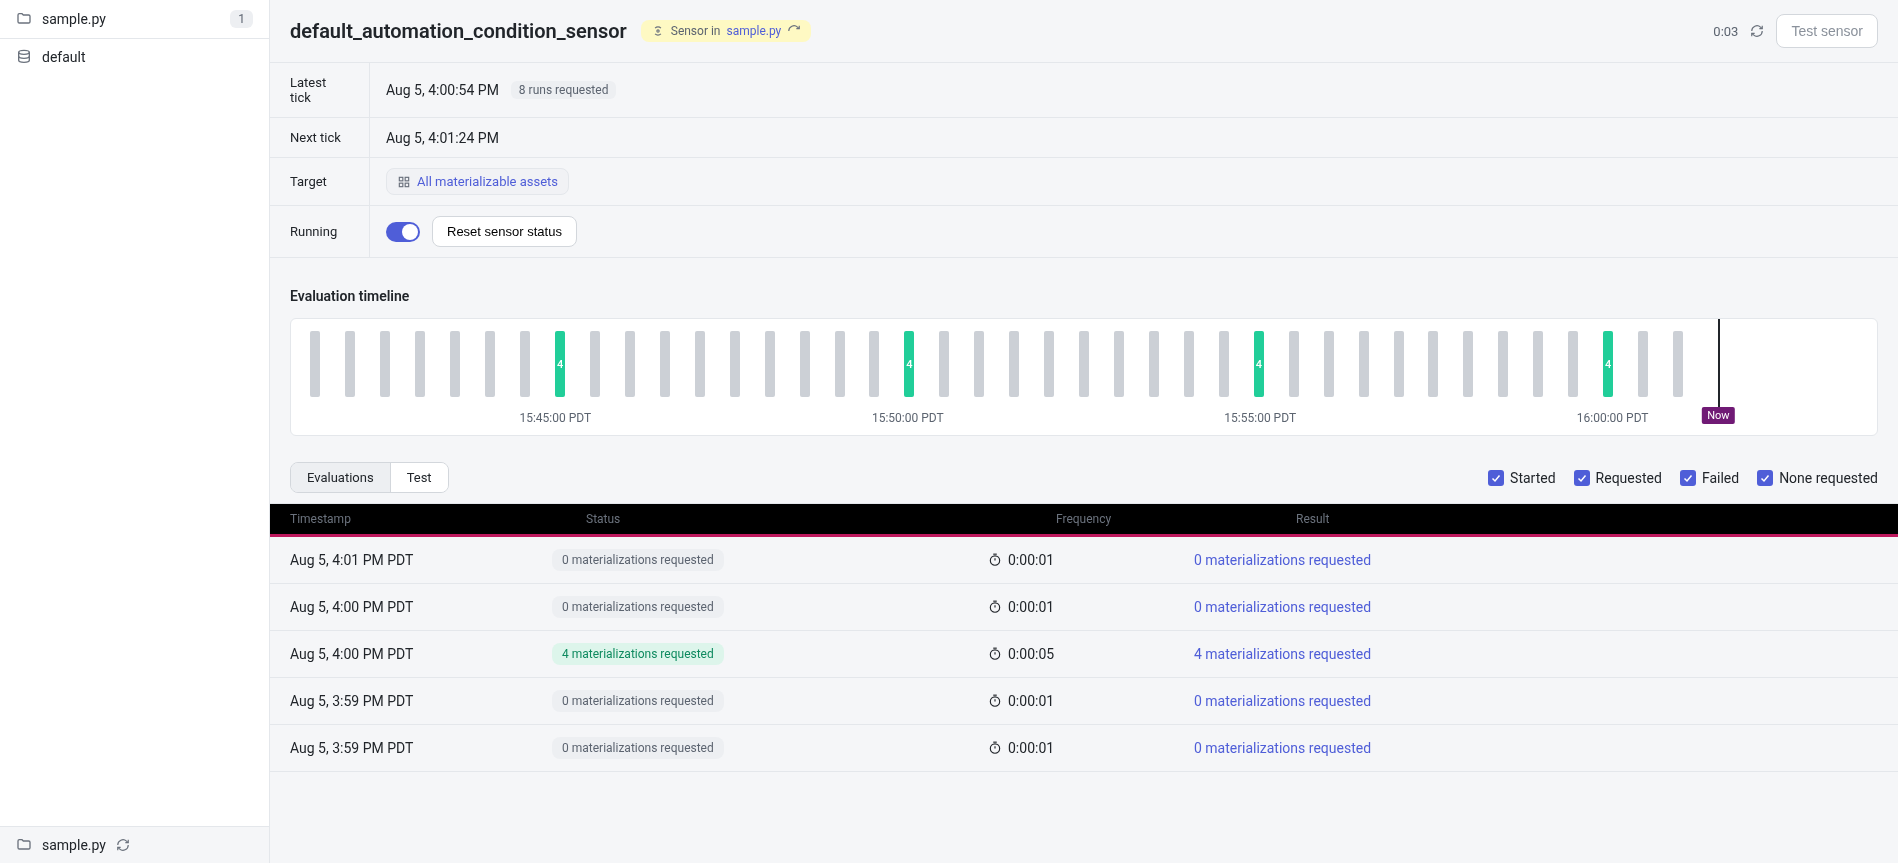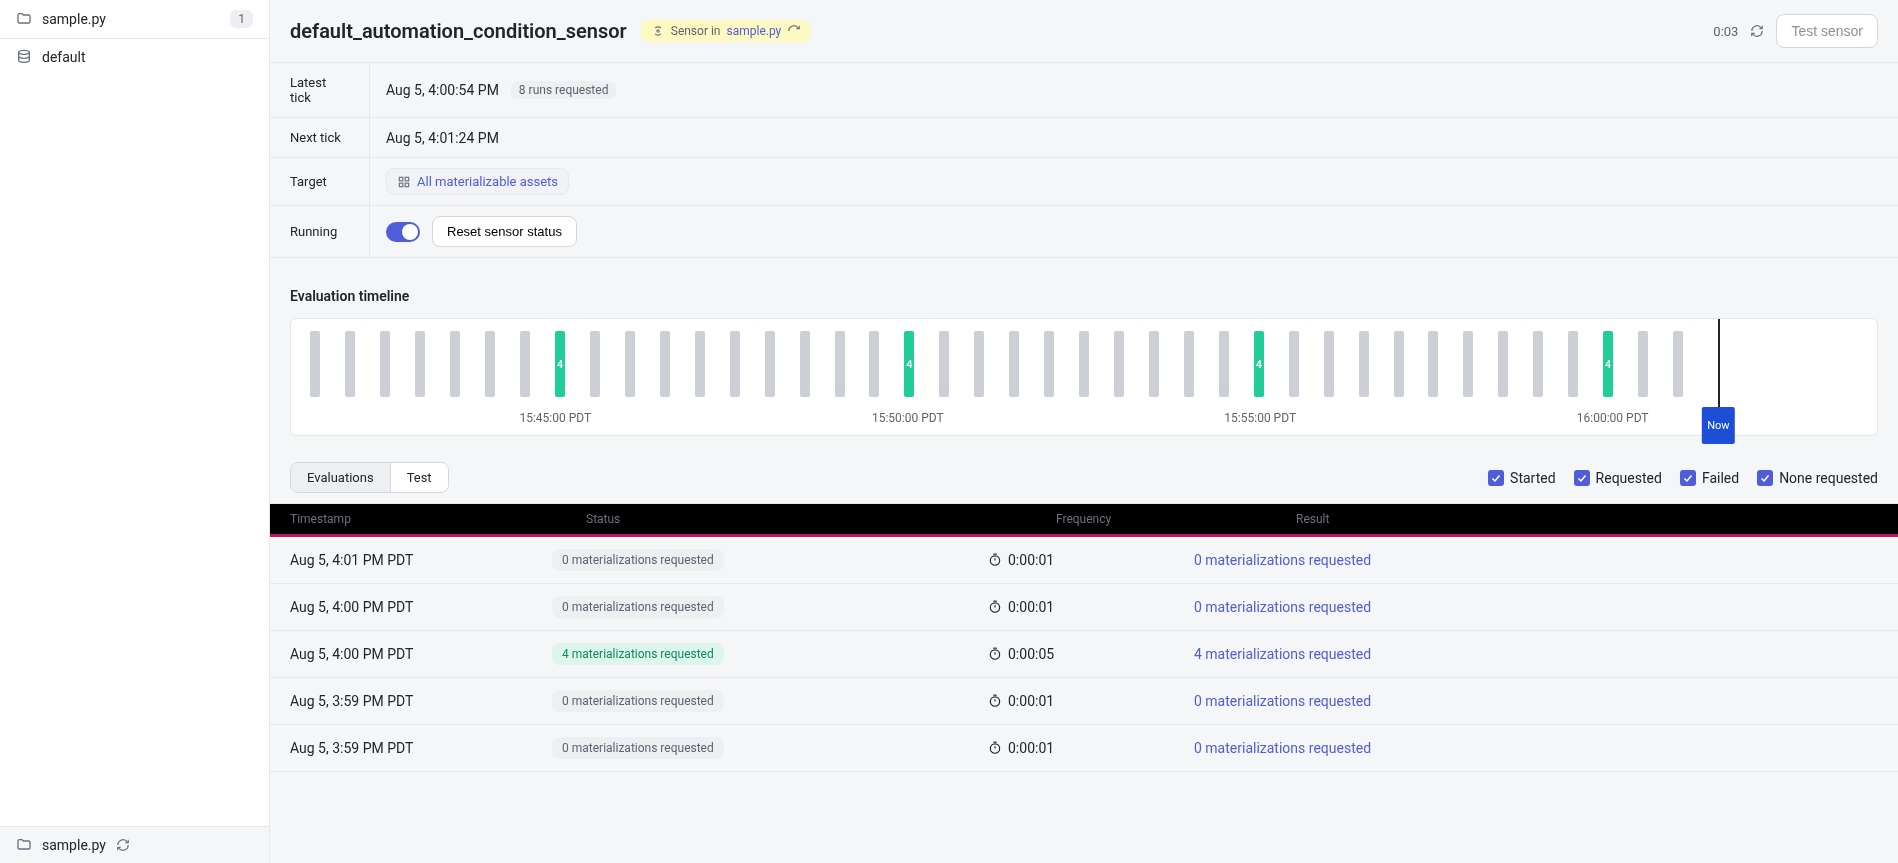--- a/index.html
+++ b/index.html
@@ -40,21 +40,21 @@
 
 .timeline-section { padding: 30px 20px 16px; }
 .timeline-title { font-weight: 600; font-size: 14px; margin-bottom: 14px; }
 .timeline-box { border: 1px solid #e4e7eb; border-radius: 6px; background:#fff; }
 .timeline-bars { display: flex; align-items: flex-end; height: 86px; padding: 8px 8px 0; gap: 2px; position: relative; }
 .bar-wrap { flex: 1; display:flex; justify-content:center; position:relative; height:100%; align-items:flex-end; padding-bottom:8px;}
 .bar { width: 10px; height: 66px; background: #ccd0d6; border-radius: 2px; position: relative; display:flex; align-items:center; justify-content:center;}
 .bar.green { background: #21ce99; }
 .bar .bar-num { color: #fff; font-size: 11px; font-weight: 500; }
 .now-line { position: absolute; top: 0; bottom: -10px; width: 2px; background: #21252a; }
-.now-label { position: absolute; background: #1d4ed8; color: #fff; font-size: 11px; padding: 12px 5px; border-radius: 2px; top: 88px; transform: translateX(-50%); }
+.now-label { position: absolute; background: #701a75; color: #fff; font-size: 11px; padding: 2px 5px; border-radius: 2px; top: 88px; transform: translateX(-50%); }
 .timeline-axis { display: flex; margin-top: 6px; padding: 0 8px 8px; position: relative; height: 24px;}
 .axis-label { position: absolute; font-size: 12px; color: #5c6470; transform: translateX(-50%);}
 
 
 .tabs-row { display: flex; align-items: center; padding: 10px 20px; }
 .tab-group { display: inline-flex; border: 1px solid #d3d7dc; border-radius: 8px; overflow: hidden; }
 .tab { padding: 7px 16px; cursor: pointer; font-size: 13px; background:#fff;}
 .tab.active { background: #edeff2; }
 .tab + .tab { border-left: 1px solid #d3d7dc; }
 .filters { margin-left: auto; display: flex; gap: 18px; }

